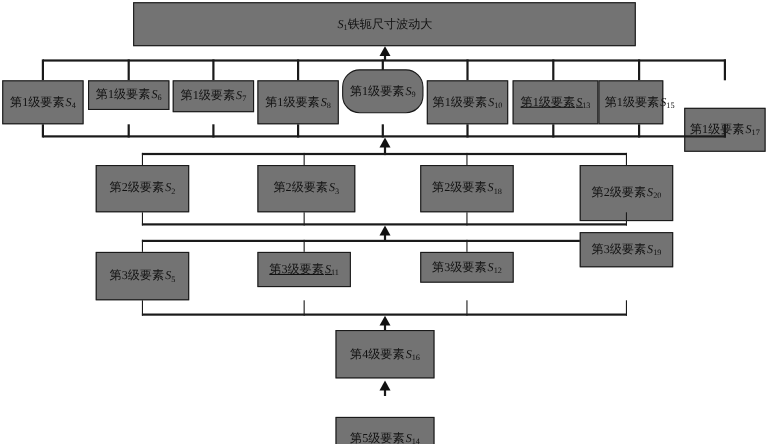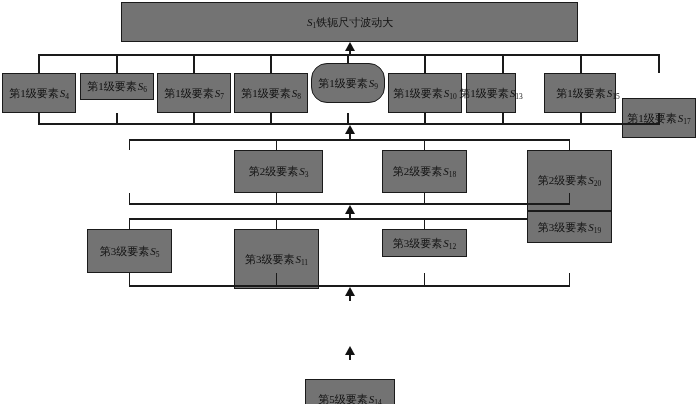--- a/index.html
+++ b/index.html
@@ -45,36 +45,36 @@
   <div class="vl" style="left:502.25px;top:54px;height:19px;"></div>
   <div class="vl" style="left:580.25px;top:54px;height:19px;"></div>
   <div class="vl" style="left:658.25px;top:54px;height:19px;"></div>
 
   <div class="box" style="left:2px;top:73px;width:74px;height:40px;">
     <span class="nl"><span>第1级要素</span><i class="sv">S</i><sub>4</sub></span>
   </div>
   <div class="box" style="left:80px;top:73px;width:74px;height:27px;">
     <span class="nl"><span>第1级要素</span><i class="sv">S</i><sub>6</sub></span>
   </div>
-  <div class="box" style="left:157px;top:73px;width:74px;height:40px;">
+  <div class="box" style="left:157px;top:73px;width:74px;height:29px;">
     <span class="nl"><span>第1级要素</span><i class="sv">S</i><sub>7</sub></span>
   </div>
   <div class="box" style="left:234px;top:73px;width:74px;height:40px;">
     <span class="nl"><span>第1级要素</span><i class="sv">S</i><sub>8</sub></span>
   </div>
   <div class="box" style="left:311px;top:63px;width:74px;height:40px;border-radius:16px;">
     <span class="nl"><span>第1级要素</span><i class="sv">S</i><sub>9</sub></span>
   </div>
   <div class="box" style="left:388px;top:73px;width:74px;height:40px;">
     <span class="nl"><span>第1级要素</span><i class="sv">S</i><sub>10</sub></span>
   </div>
-  <div class="box" style="left:466px;top:73px;width:50px;height:40px;">
+  <div class="box" style="left:466px;top:73px;width:78px;height:40px;text-decoration:underline;">
     <span class="nl"><span>第1级要素</span><i class="sv">S</i><sub>13</sub></span>
   </div>
-  <div class="box" style="left:544px;top:73px;width:72px;height:40px;padding-left:16px;">
+  <div class="box" style="left:544px;top:73px;width:59px;height:40px;padding-left:16px;">
     <span class="nl"><span>第1级要素</span><i class="sv">S</i><sub>15</sub></span>
   </div>
   <div class="box" style="left:622px;top:73px;width:74px;height:40px;margin-top:25px;">
     <span class="nl"><span>第1级要素</span><i class="sv">S</i><sub>17</sub></span>
   </div>
 
   <div class="vl" style="left:38.25px;top:113px;height:11.5px;"></div>
   <div class="vl" style="left:116.25px;top:113px;height:11.5px;"></div>
   <div class="vl" style="left:193.25px;top:113px;height:11.5px;"></div>
   <div class="vl" style="left:270.25px;top:113px;height:11.5px;"></div>
@@ -87,27 +87,30 @@
 
   <div class="vl" style="left:349.25px;top:132px;height:8.5px;"></div>
   <div class="ah" style="left:345px;top:124.5px;"></div>
 
   <div class="hl" style="left:129px;top:139px;width:441px;"></div>
   <div class="vl" style="left:128.75px;top:139px;height:11px;"></div>
   <div class="vl" style="left:275.75px;top:139px;height:11px;"></div>
   <div class="vl" style="left:423.75px;top:139px;height:11px;"></div>
   <div class="vl" style="left:568.75px;top:139px;height:11px;"></div>
 
+  <div class="box" style="left:87px;top:150px;width:85px;height:43px;">
+    <span class="nl"><span>第2级要素</span><i class="sv">S</i><sub>2</sub></span>
+  </div>
   <div class="box" style="left:234px;top:150px;width:89px;height:43px;">
     <span class="nl"><span>第2级要素</span><i class="sv">S</i><sub>3</sub></span>
   </div>
   <div class="box" style="left:382px;top:150px;width:85px;height:43px;">
     <span class="nl"><span>第2级要素</span><i class="sv">S</i><sub>18</sub></span>
   </div>
-  <div class="box" style="left:527px;top:150px;width:85px;height:61px;">
+  <div class="box" style="left:527px;top:150px;width:85px;height:51px;">
     <span class="nl"><span>第2级要素</span><i class="sv">S</i><sub>20</sub></span>
   </div>
 
   <div class="vl" style="left:128.75px;top:193px;height:11.5px;"></div>
   <div class="vl" style="left:275.75px;top:193px;height:11.5px;"></div>
   <div class="vl" style="left:423.75px;top:193px;height:11.5px;"></div>
   <div class="vl" style="left:568.75px;top:193px;height:11.5px;"></div>
   <div class="hl" style="left:129px;top:203px;width:441px;"></div>
 
   <div class="vl" style="left:349.25px;top:211px;height:8.5px;"></div>
@@ -115,39 +118,42 @@
 
   <div class="hl" style="left:129px;top:218px;width:441px;"></div>
   <div class="vl" style="left:128.75px;top:218px;height:11px;"></div>
   <div class="vl" style="left:275.75px;top:218px;height:11px;"></div>
   <div class="vl" style="left:423.75px;top:218px;height:11px;"></div>
   <div class="vl" style="left:568.75px;top:218px;height:11px;"></div>
 
   <div class="box" style="left:87px;top:229px;width:85px;height:44px;">
     <span class="nl"><span>第3级要素</span><i class="sv">S</i><sub>5</sub></span>
   </div>
-  <div class="box" style="left:234px;top:229px;width:85px;height:60px;">
+  <div class="box" style="left:234px;top:229px;width:85px;height:32px;text-decoration:underline;">
     <span class="nl"><span>第3级要素</span><i class="sv">S</i><sub>11</sub></span>
   </div>
   <div class="box" style="left:382px;top:229px;width:85px;height:28px;align-items:center;">
     <span class="nl"><span>第3级要素</span><i class="sv">S</i><sub>12</sub></span>
   </div>
   <div class="box" style="left:527px;top:211px;width:85px;height:32px;">
     <span class="nl"><span>第3级要素</span><i class="sv">S</i><sub>19</sub></span>
   </div>
 
   <div class="vl" style="left:128.75px;top:273px;height:13.5px;"></div>
   <div class="vl" style="left:275.75px;top:273px;height:13.5px;"></div>
   <div class="vl" style="left:423.75px;top:273px;height:13.5px;"></div>
   <div class="vl" style="left:568.75px;top:273px;height:13.5px;"></div>
   <div class="hl" style="left:129px;top:285px;width:441px;"></div>
 
   <div class="vl" style="left:349.25px;top:293px;height:8px;"></div>
   <div class="ah" style="left:345px;top:286.5px;"></div>
 
+  <div class="box" style="left:305px;top:300px;width:90px;height:44px;">
+    <span class="nl"><span>第4级要素</span><i class="sv">S</i><sub>16</sub></span>
+  </div>
 
   <div class="vl" style="left:349.25px;top:352px;height:8px;"></div>
   <div class="ah" style="left:345px;top:345.5px;"></div>
 
   <div class="box" style="left:305px;top:359px;width:90px;height:41px;margin-top:20px;">
     <span class="nl"><span>第5级要素</span><i class="sv">S</i><sub>14</sub></span>
   </div>
 
 </div>
 

